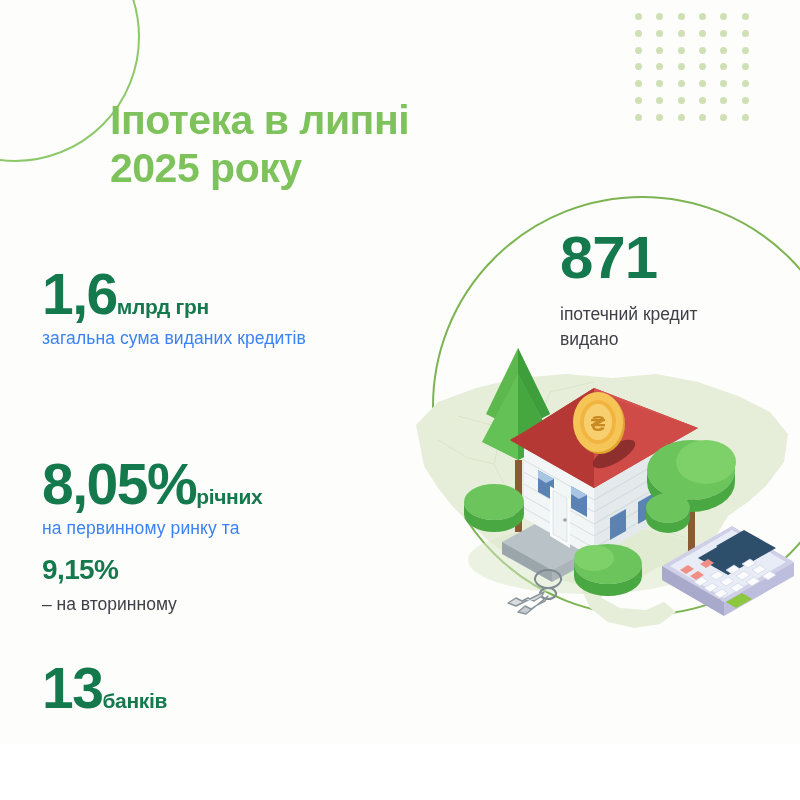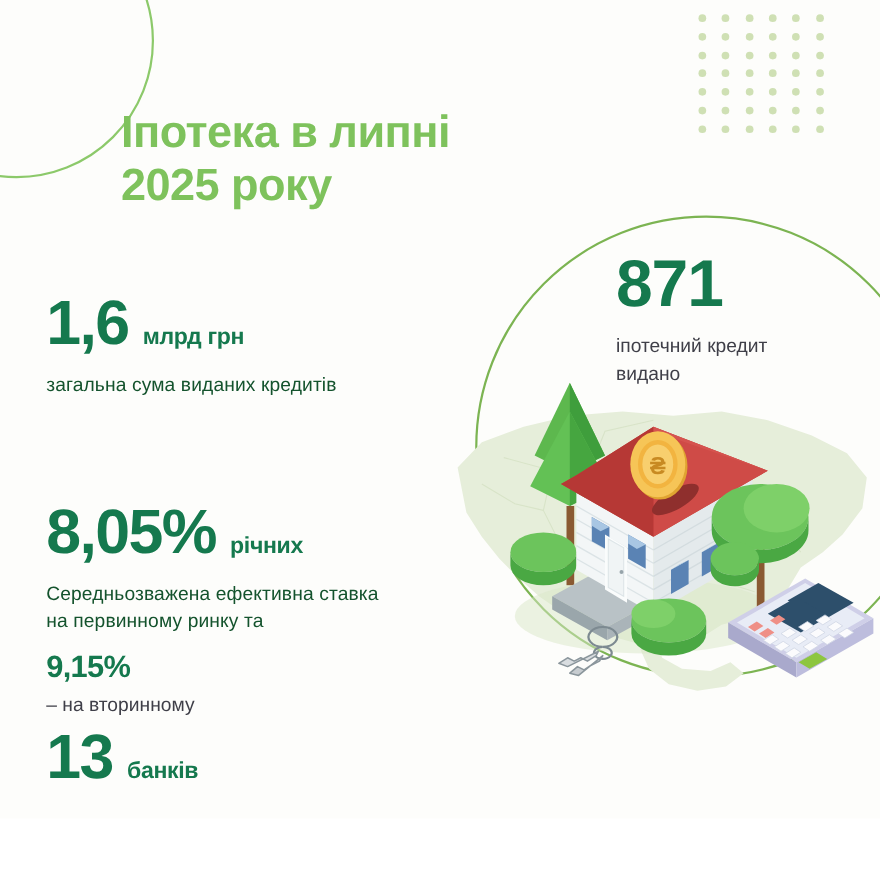--- a/index.html
+++ b/index.html
@@ -59,35 +59,35 @@
     line-height:1.18;
     font-weight:bold;
     letter-spacing:-0.5px;
     color:#7ec25c;
   }
 
   
   .stat{position:absolute;left:42px;width:400px;}
   .stat .line{
     display:flex;align-items:baseline;
-    gap:13px;white-space:nowrap;
+    white-space:nowrap;
   }
   .stat .big{
     font-size:57px;font-weight:bold;
     color:#15794e;letter-spacing:-1.5px;
     line-height:1;
   }
   .stat .unit{
     font-size:21px;font-weight:bold;
     color:#15794e;letter-spacing:-0.3px;
   }
   .stat .desc{
-    margin-top:14px;
+    margin-top:3px;
     font-size:17.5px;
-    color:#14532d;
+    color:#3b82f6;
     line-height:1.42;
     letter-spacing:0.1px;
   }
   .stat .sub-line{
     display:flex;align-items:baseline;gap:8px;
     margin-top:13px;white-space:nowrap;flex-direction:column;
   }
   .stat .sub-big{
     font-size:28px;font-weight:bold;color:#15794e;
     letter-spacing:-0.6px;
@@ -190,21 +190,20 @@
     </div>
     <div class="desc">загальна сума виданих кредитів</div>
   </div>
 
   <div class="stat" id="stat-rate">
     <div class="line">
       <span class="big">8,05%</span>
       <span class="unit">річних</span>
     </div>
     <div class="desc">
-      <div>Середньозважена ефективна ставка</div>
       <div>на первинному ринку та</div>
     </div>
     <div class="sub-line">
       <span class="sub-big">9,15%</span>
       <span class="sub-text">– на вторинному</span>
     </div>
   </div>
 
   <div class="stat" id="stat-banks">
     <div class="line">

